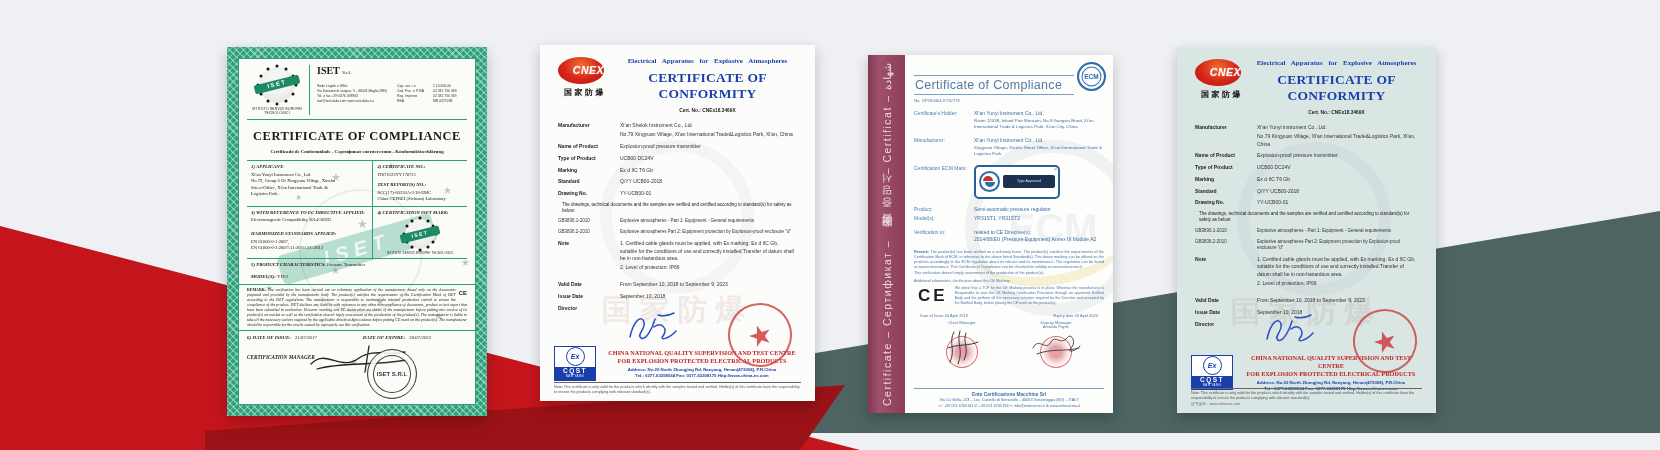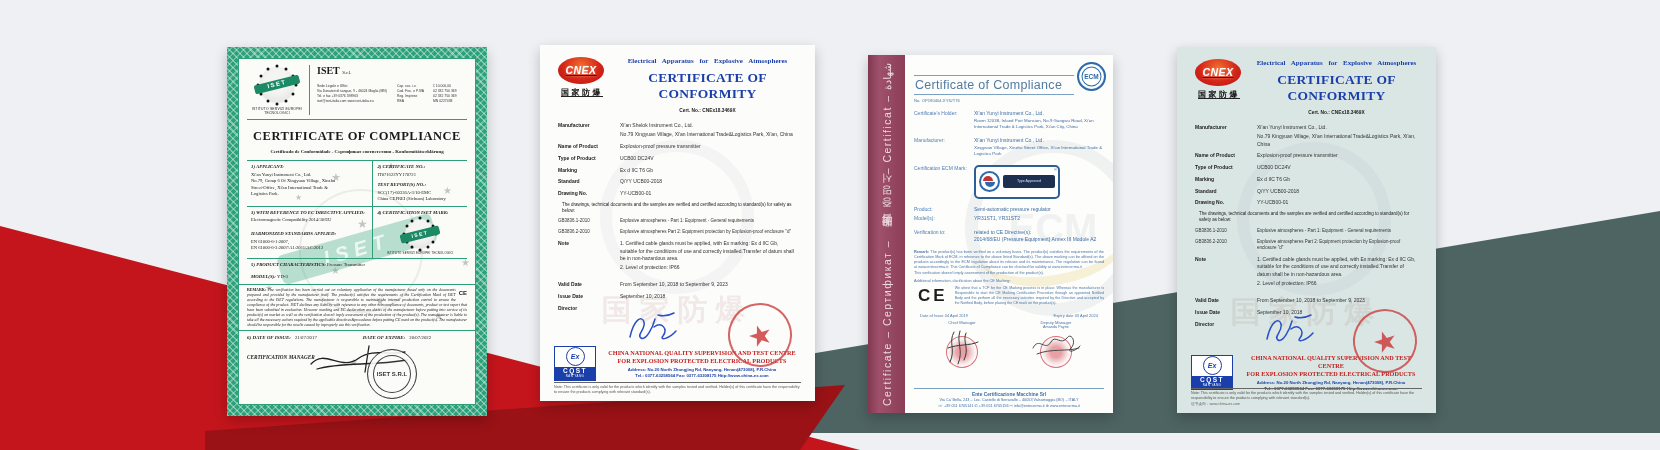--- a/index.html
+++ b/index.html
@@ -74,21 +74,21 @@
     font-family:"Liberation Sans",sans-serif;}
   .iset-wm-globe{position:absolute;left:60px;top:130px;width:120px;height:120px;border-radius:50%;
     border:2px solid rgba(100,100,100,.10);z-index:0;}
   .iset-content{position:relative;z-index:1;}
 
   
   .cert-cnex{background:#fcfcfa;box-sizing:border-box;padding:12px 14px 6px;color:#222;}
   .cert-cnex1{left:540px;top:45px;width:275px;height:356px;}
   .cert-cnex2{left:1177px;top:47px;width:259px;height:366px;background:#d9e6e3;}
   .cnex-header{display:flex;gap:8px;margin-left:4px;position:relative;z-index:1;}
-  .cnex-logo{width:48px;text-align:center;text-decoration:underline;}
+  .cnex-logo{width:48px;text-align:right;}
   .cnex-oval{width:46px;height:27px;border-radius:50%;background:radial-gradient(ellipse at 50% 30%,#f06a2c 0%,#d42619 55%,#b81414 100%);
     color:#fff;font-weight:bold;font-style:italic;font-size:10.5px;line-height:27px;letter-spacing:.5px;
     text-shadow:0 0 2px rgba(255,255,255,.4);}
   .cnex-logocn{font-size:8px;font-weight:bold;letter-spacing:2.5px;margin-top:3px;color:#111;}
   .cnex-headright{flex:1;text-align:center;color:#1b3faa;}
   .cnex-headline{font-family:"Liberation Serif",serif;font-weight:bold;font-size:7px;word-spacing:4px;}
   .cnex-title{font-family:"Liberation Serif",serif;font-weight:bold;font-size:13.5px;letter-spacing:.3px;margin-top:5px;}
   .cnex-certno{color:#222;font-weight:bold;font-size:4.8px;margin-top:6px;}
   .cnex-body{margin:9px 0 0 4px;position:relative;z-index:1;}
   .crow{display:flex;margin-bottom:4.5px;font-size:5px;line-height:1.45;}

